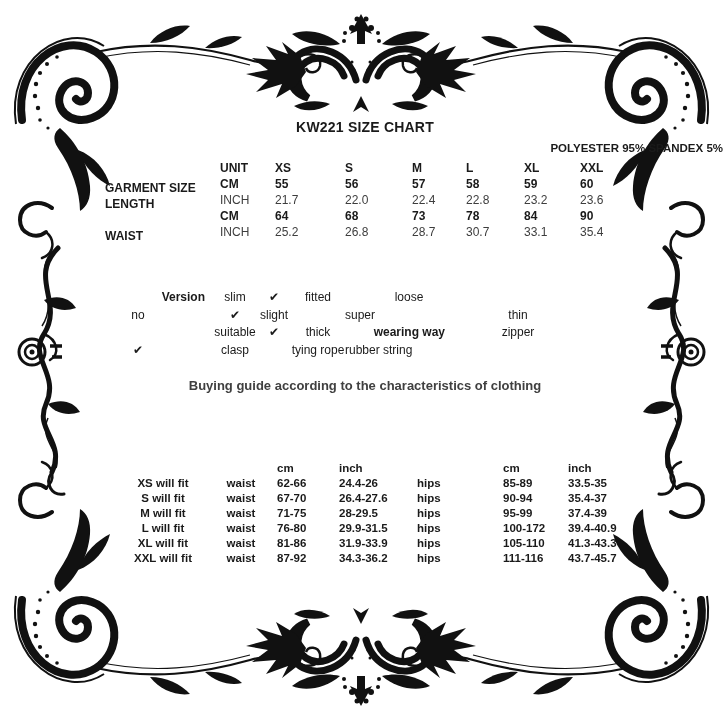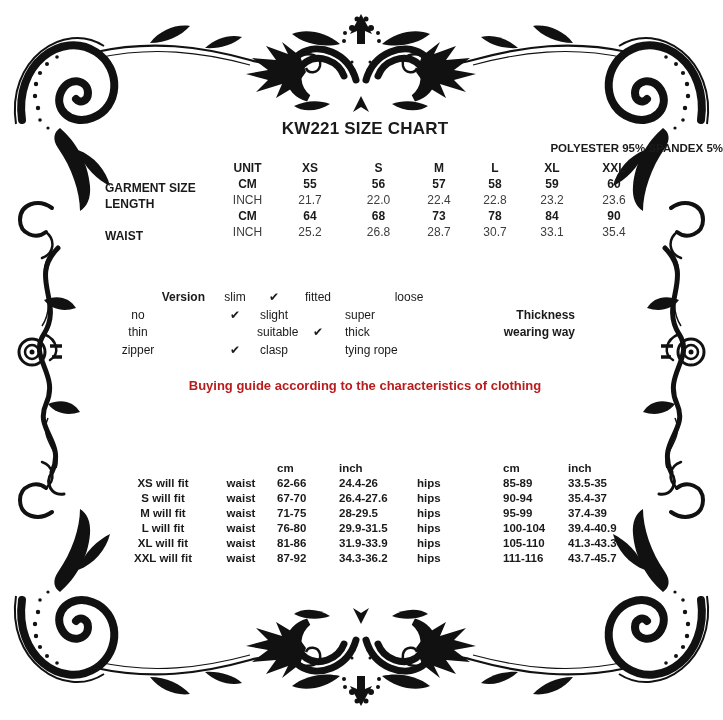--- a/index.html
+++ b/index.html
@@ -7,36 +7,36 @@
     width:723px;height:720px;position:relative;overflow:hidden;
     background:#ffffff;
     font-family:"Liberation Sans",sans-serif;
     color:#1a1a1a;
   }
   #border-art{position:absolute;inset:0;z-index:0;pointer-events:none;}
   #content{position:absolute;inset:0;z-index:1;}
 
   .page-title{
     position:absolute;left:7px;width:716px;top:119px;
-    text-align:center;font-size:17px;font-weight:bold;letter-spacing:.2px;
+    text-align:center;font-size:14px;font-weight:bold;letter-spacing:.2px;
   }
   .page-subtitle{
     position:absolute;left:7px;width:716px;top:142px;
     text-align:right;font-size:11.5px;font-weight:bold;
   }
 
   
   .size-grid{
     position:absolute;left:105px;top:160px;
     display:grid;
     grid-template-columns:115px 55px 70px 67px 54px 58px 56px 68px;
     grid-auto-rows:16px;
     font-size:12px;line-height:16px;font-weight:bold;
   }
-  .size-grid .cell{text-align:center;white-space:nowrap;}
+  .size-grid .cell{white-space:nowrap;}
   .size-grid .lab{text-align:left;margin-top:20px;}
   .size-grid .dim{font-weight:normal;color:#3d3d3d;}
 
   
   .attr-grid{
     position:absolute;left:63px;top:289px;
     display:grid;
     grid-template-columns:150px 44px 34px 54px 20px 88px 130px;
     grid-auto-rows:17.5px;
     font-size:12px;line-height:17.5px;
@@ -44,21 +44,21 @@
   .attr-grid .alab{font-weight:bold;text-align:right;padding-right:8px;white-space:nowrap;}
   .attr-grid .o1{text-align:center;}
   .attr-grid .k{text-align:center;font-size:12px;}
   .attr-grid .o2,.attr-grid .o3,.attr-grid .o4{text-align:center;white-space:nowrap;}
 
   
   .notes{
     position:absolute;left:7px;width:716px;top:377px;
     text-align:center;font-size:11px;line-height:13.5px;color:#262626;
   }
-  .notes .bold-line{font-size:13px;font-weight:bold;color:#b91c1c;line-height:16px;margin-top:1px;}
+  .notes .bold-line{font-size:13px;font-weight:bold;color:#404040;line-height:16px;margin-top:1px;}
 
   
   .fit-grid{
     position:absolute;left:131px;top:461px;
     display:grid;
     grid-template-columns:64px 78px 64px 80px 80px 66px 80px;
     grid-auto-rows:15px;
     font-size:11.5px;line-height:15px;font-weight:bold;white-space:nowrap;
   }
   .fit-grid .f1{text-align:center;}
@@ -203,34 +203,34 @@
     <div class="o3">loose</div>
     <div class="o4"></div>
 
     <div class="o1">no</div>
     <div class="k">✔</div>
     <div class="o2">slight</div>
     <div class="k"></div>
     <div class="o3">super</div>
     <div class="o4"></div>
 
-    <div class="alab">Thickness</div>
     <div class="o1">thin</div>
     <div class="k"></div>
     <div class="o2">suitable</div>
     <div class="k">✔</div>
     <div class="o3">thick</div>
     <div class="o4"></div>
 
     <div class="alab">wearing way</div>
     <div class="o1">zipper</div>
     <div class="k">✔</div>
     <div class="o2">clasp</div>
     <div class="k"></div>
     <div class="o3">tying rope</div>
+    <div class="o4">rubber string</div>
   </div>
 
   <div class="notes">
     <div class="bold-line">Buying guide according to the characteristics of clothing</div>
   </div>
 
   <div class="fit-grid">
     <div class="f1"></div>
     <div class="f2"></div>
     <div class="f3">cm</div>
@@ -261,21 +261,21 @@
     <div class="f4">28-29.5</div>
     <div class="f5">hips</div>
     <div class="f6">95-99</div>
     <div class="f7">37.4-39</div>
 
     <div class="f1">L will fit</div>
     <div class="f2">waist</div>
     <div class="f3">76-80</div>
     <div class="f4">29.9-31.5</div>
     <div class="f5">hips</div>
-    <div class="f6">100-104</div>
+    <div class="f6">100-172</div>
     <div class="f7">39.4-40.9</div>
 
     <div class="f1">XL will fit</div>
     <div class="f2">waist</div>
     <div class="f3">81-86</div>
     <div class="f4">31.9-33.9</div>
     <div class="f5">hips</div>
     <div class="f6">105-110</div>
     <div class="f7">41.3-43.3</div>
 

